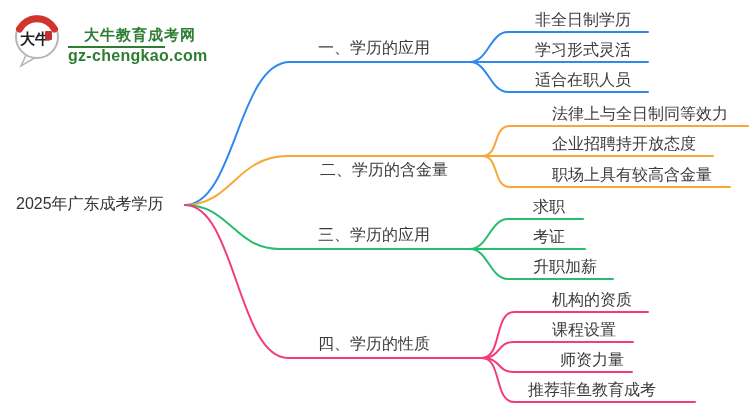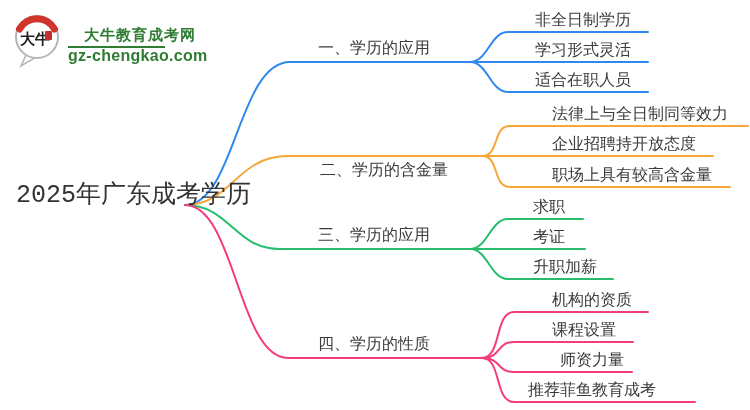--- a/index.html
+++ b/index.html
@@ -7,22 +7,22 @@
     width:750px;height:410px;position:relative;overflow:hidden;
     background:#ffffff;
     font-family:"Liberation Sans","DejaVu Sans",sans-serif;
   }
   #canvas-lines{position:absolute;left:0;top:0;}
   .node-label{
     position:absolute;white-space:nowrap;color:#3b3b3b;
     font-size:16px;line-height:20px;
   }
   .root-label{
-    position:absolute;left:16px;top:184px;white-space:nowrap;
-    font-size:25px;line-height:24px;color:#333333;font-family:Liberation Mono, monospace;
+    position:absolute;left:16px;top:192px;white-space:nowrap;
+    font-size:16px;line-height:24px;color:#333333;
   }
   .logo{position:absolute;left:12px;top:12px;display:flex;align-items:center;}
   .logo-text{margin-left:6px;padding-top:8px;}
   .logo-title{
     font-size:15px;font-weight:bold;letter-spacing:1px;
     color:#2e7d33;line-height:18px;margin-left:16px;
   }
   .logo-sep{height:2px;background:#2e7d33;margin:2px 0 1px 0;width:97px;}
   .logo-domain{
     font-size:16px;font-weight:bold;color:#2e7d33;line-height:13px;

